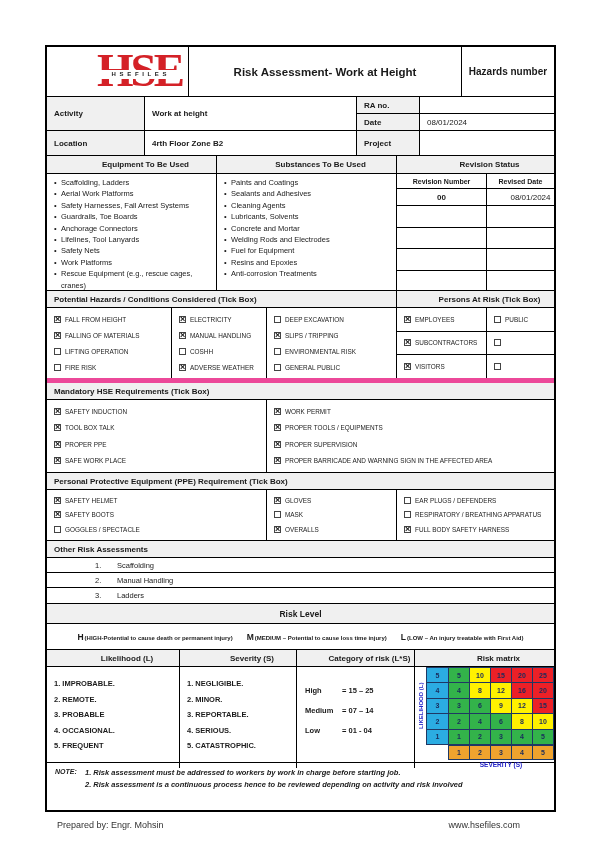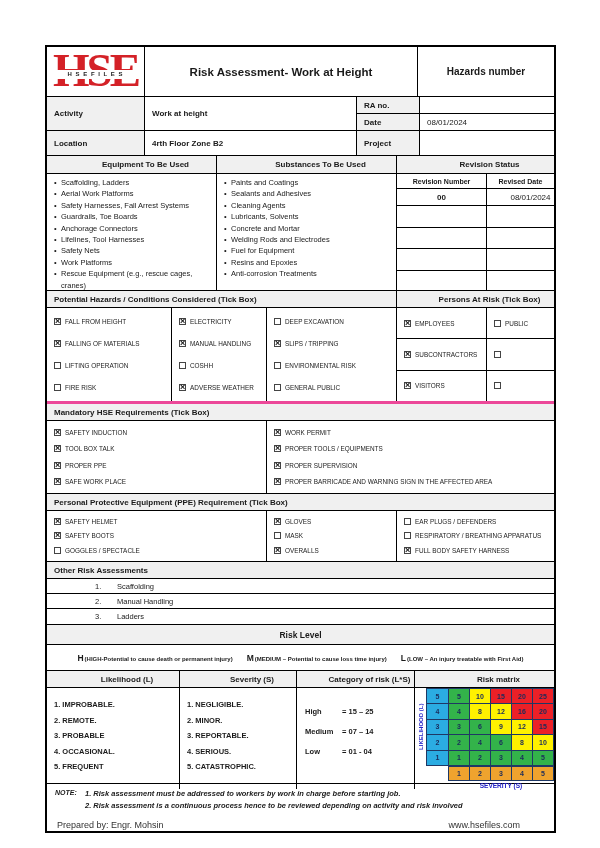--- a/index.html
+++ b/index.html
@@ -1,19 +1,19 @@
 <!DOCTYPE html>
 <html><head>
 <meta charset="utf-8">
 <style>
   html,body{margin:0;padding:0;}
   body{width:600px;height:848px;background:#ffffff;font-family:"Liberation Sans",sans-serif;color:#1a1a1a;position:relative;}
   *{box-sizing:border-box;}
   .form{position:absolute;left:45px;top:45px;width:511px;border:2px solid #000;background:#fff;}
-  .bb{border-bottom:1px solid #000;}
+  .bb{border-bottom:1px solid #000;padding-left:44px;}
   .br{border-right:1px solid #000;}
   .gray{background:#F0F0F0;}
   .sec-h{background:#F0F0F0;font-weight:bold;font-size:8px;display:flex;align-items:center;flex:none;padding-left:28px;}
   .center{justify-content:center;text-align:center;}
   .pl{padding-left:7px;}
 
   
   .head{display:grid;grid-template-columns:98px 273px 1fr;height:50px;}
   .logo-cell{display:flex;align-items:center;justify-content:center;}
   .logo{position:relative;width:88px;height:40px;overflow:hidden;}
@@ -38,21 +38,21 @@
   .rev-head{display:grid;grid-template-columns:90px 1fr;height:15px;border-bottom:1px solid #000;font-size:7px;font-weight:bold;flex:none;}
   .rev-head div{display:flex;align-items:center;justify-content:center;}
   .rev-rows{flex:1;display:flex;flex-direction:column;}
   .rev-row{display:grid;grid-template-columns:90px 1fr;border-bottom:1px solid #000;flex:1;font-size:8px;}
   .rev-row:first-child{flex:none;height:17px;gap:20px;}
   .rev-row:last-child{border-bottom:none;}
   .rev-row div{display:flex;align-items:center;justify-content:center;}
   .rev-row div:first-child{font-weight:bold;}
 
   
-  .haz{display:grid;grid-template-columns:350px 1fr;height:113px;border-bottom:3px solid #ec4899;}
+  .haz{display:grid;grid-template-columns:350px 1fr;height:92px;border-bottom:5px solid #ec4899;}
   .hcol{display:flex;flex-direction:column;}
   .hcol .sec-h{height:17px;border-bottom:1px solid #000;}
   .haz-grid{flex:1;display:grid;grid-template-columns:125px 95px 1fr;}
   .haz-col{display:flex;flex-direction:column;justify-content:space-around;padding:3px 2px 3px 7px;}
   .chk{display:flex;align-items:center;gap:4px;}
   .cb{width:7px;height:7px;border:1px solid #444;flex:none;display:flex;align-items:center;justify-content:center;font-size:9px;font-weight:bold;line-height:1;background:#fff;color:#111;}
   .chk-l{font-size:6.4px;white-space:nowrap;}
   .p-grid{flex:1;display:grid;grid-template-columns:90px 1fr;}
   .p-grid .chk{padding-left:7px;}
   .p-grid .chk:nth-child(odd){border-right:1px solid #000;}
@@ -148,21 +148,21 @@
           <div class="b-item">
             <div class="bullet">•</div>
             <div class="" style="display: inline;">Guardrails, Toe Boards</div>
           </div>
           <div class="b-item">
             <div class="bullet">•</div>
             <div class="" style="display: inline;">Anchorage Connectors</div>
           </div>
           <div class="b-item">
             <div class="bullet">•</div>
-            <div class="" style="display: inline;">Lifelines, Tool Harnesses</div>
+            <div class="" style="display: inline;">Lifelines, Tool Lanyards</div>
           </div>
           <div class="b-item">
             <div class="bullet">•</div>
             <div class="" style="display: inline;">Safety Nets</div>
           </div>
           <div class="b-item">
             <div class="bullet">•</div>
             <div class="" style="display: inline;">Work Platforms</div>
           </div>
           <div class="b-item">

